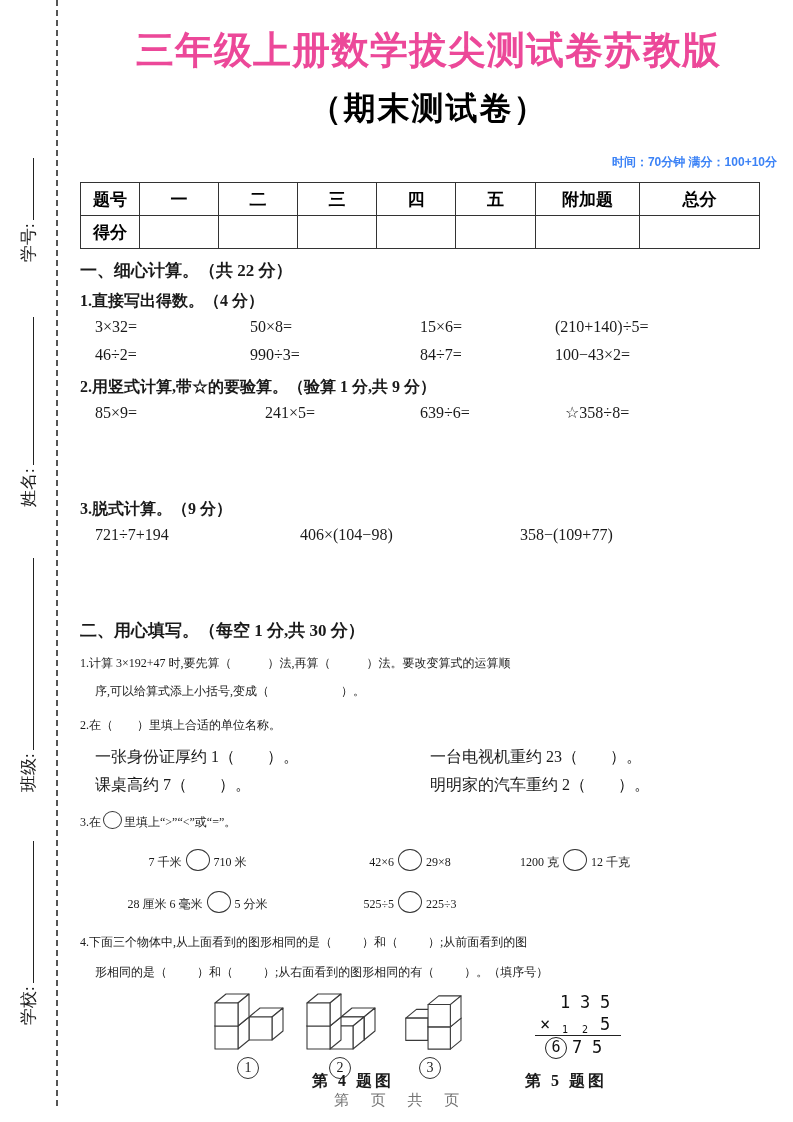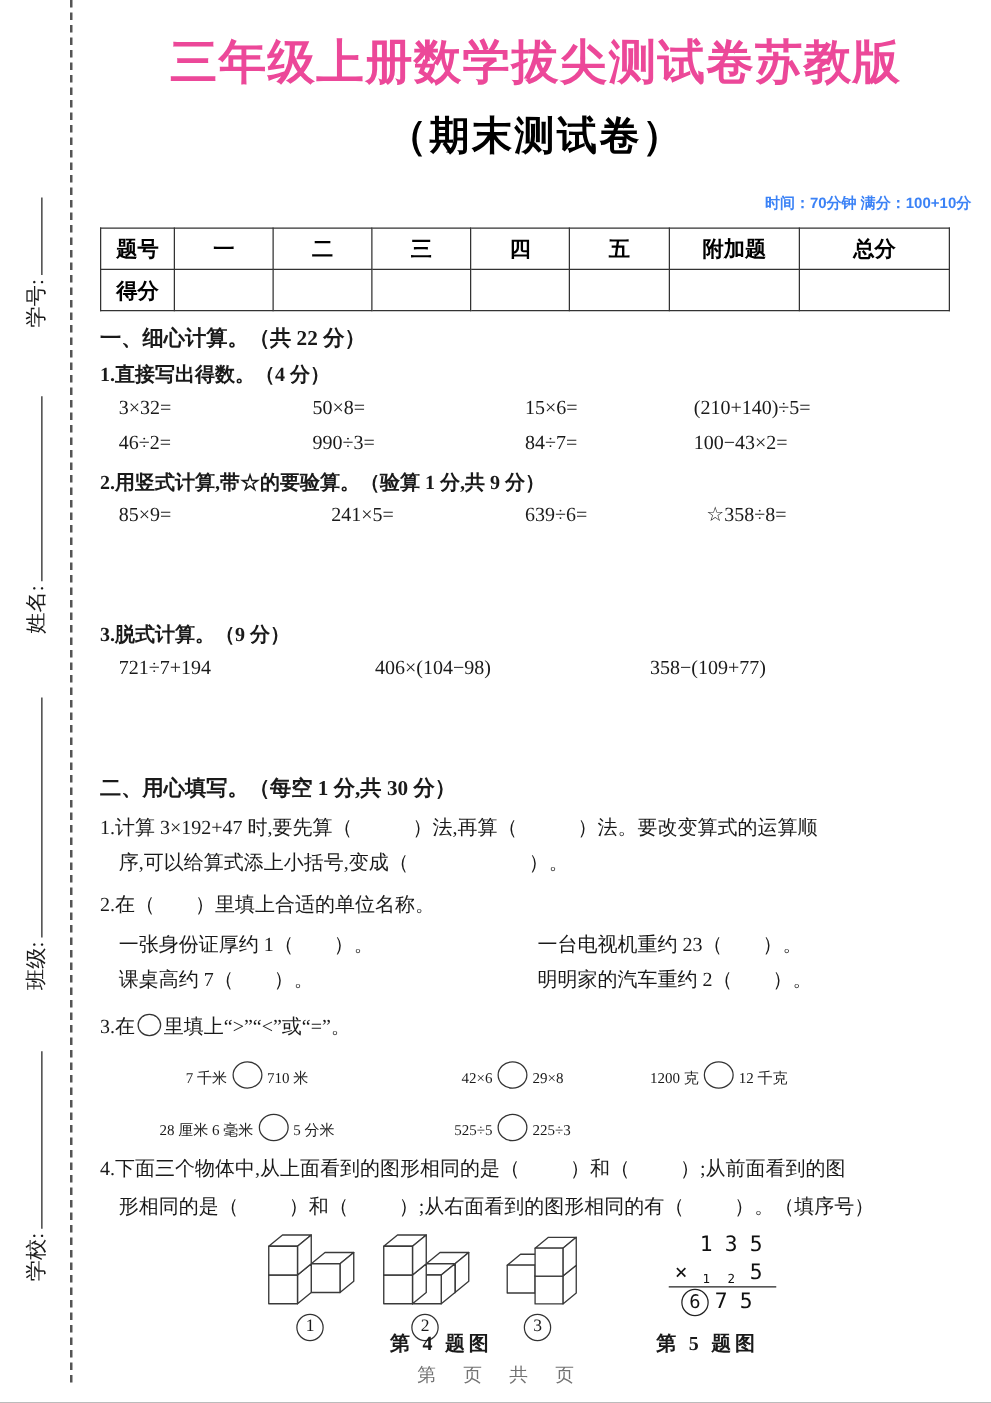--- a/index.html
+++ b/index.html
@@ -17,21 +17,21 @@
   .subtitle{margin-top:10px;font-family:"Liberation Sans","DejaVu Sans",sans-serif;font-weight:bold;
         font-size:32px;line-height:44px;text-align:center;letter-spacing:2px;color:#000;}
   .info{margin-top:22px;line-height:20px;text-align:right;font-size:12px;font-weight:bold;
         font-family:"Liberation Sans","DejaVu Sans",sans-serif;color:#3b82f6;}
   table.score{margin-top:10px;border-collapse:collapse;table-layout:fixed;width:679px;}
   table.score td{border:1.5px solid #333;height:32px;text-align:center;font-size:17px;font-weight:bold;
         font-family:"Liberation Sans","DejaVu Sans",sans-serif;color:#000;padding:0;}
   .pre{white-space:pre;}
   .s-heading{margin-top:10px;font-size:17px;line-height:24px;font-weight:bold;}
   .q-label{margin-top:6px;font-size:16px;line-height:24px;font-weight:bold;}
-  .stem{font-size:16px;line-height:28px;}
+  .stem{font-size:12px;line-height:28px;}
   .row{display:flex;padding-left:15px;font-size:16px;line-height:28px;}
   .row .c0{flex:0 0 155px;} .row .c1{flex:0 0 170px;} .row .c2{flex:0 0 135px;} .row .cr{flex:1 1 auto;}
   .rowB .c0{flex:0 0 170px;} .rowB .c1{flex:0 0 155px;} .rowB .c2{flex:0 0 145px;}
   .row3 .c0{flex:0 0 205px;} .row3 .c1{flex:0 0 220px;}
   .row2col .c0{flex:0 0 335px;}
   .cmp-row{display:flex;padding-left:15px;font-size:12px;line-height:34px;margin-top:8px;text-align:center;}
   .cmp-row .c0{flex:0 0 205px;} .cmp-row .c1{flex:0 0 220px;}
   .circle{display:inline-block;width:22px;height:20px;border:1.5px solid #333;border-radius:50%;
         vertical-align:-5px;margin:0 4px;}
   .circle.small{width:17px;height:16px;vertical-align:-3px;margin:0 2px;}
@@ -168,21 +168,21 @@
     <div class="cmp-row">
       <span class="c0"><span class="pre">7 千米</span><span class="circle"></span><span class="pre">710 米</span></span>
       <span class="c1"><span class="pre">42×6</span><span class="circle"></span><span class="pre">29×8</span></span>
       <span class="cr"><span class="pre">1200 克</span><span class="circle"></span><span class="pre">12 千克</span></span>
     </div>
     <div class="cmp-row">
       <span class="c0"><span class="pre">28 厘米 6 毫米</span><span class="circle"></span><span class="pre">5 分米</span></span>
       <span class="c1"><span class="pre">525÷5</span><span class="circle"></span><span class="pre">225÷3</span></span>
     </div>
 
-    <div class="stem pre" style="line-height:30px">4.下面三个物体中,从上面看到的图形相同的是（          ）和（          ）;从前面看到的图</div>
+    <div class="stem pre" style="margin-top:6px;line-height:30px">4.下面三个物体中,从上面看到的图形相同的是（          ）和（          ）;从前面看到的图</div>
     <div class="stem pre" style="padding-left:15px;line-height:30px">形相同的是（          ）和（          ）;从右面看到的图形相同的有（          ）。（填序号）</div>
 
     <div class="figures">
       <div class="fig" style="left:128px">
         <svg width="78" height="62" viewBox="0 0 78 62" fill="#fff" stroke="#3a3a3a" stroke-width="1.1" stroke-linejoin="round">
           <polygon points="40,26 51,17 74,17 63,26"></polygon>
             <polygon points="63,26 74,17 74,40 63,49"></polygon>
             <polygon points="40,26 63,26 63,49 40,49"></polygon>
           <polygon points="6,35 17,26 40,26 29,35"></polygon>
             <polygon points="29,35 40,26 40,49 29,58"></polygon>

